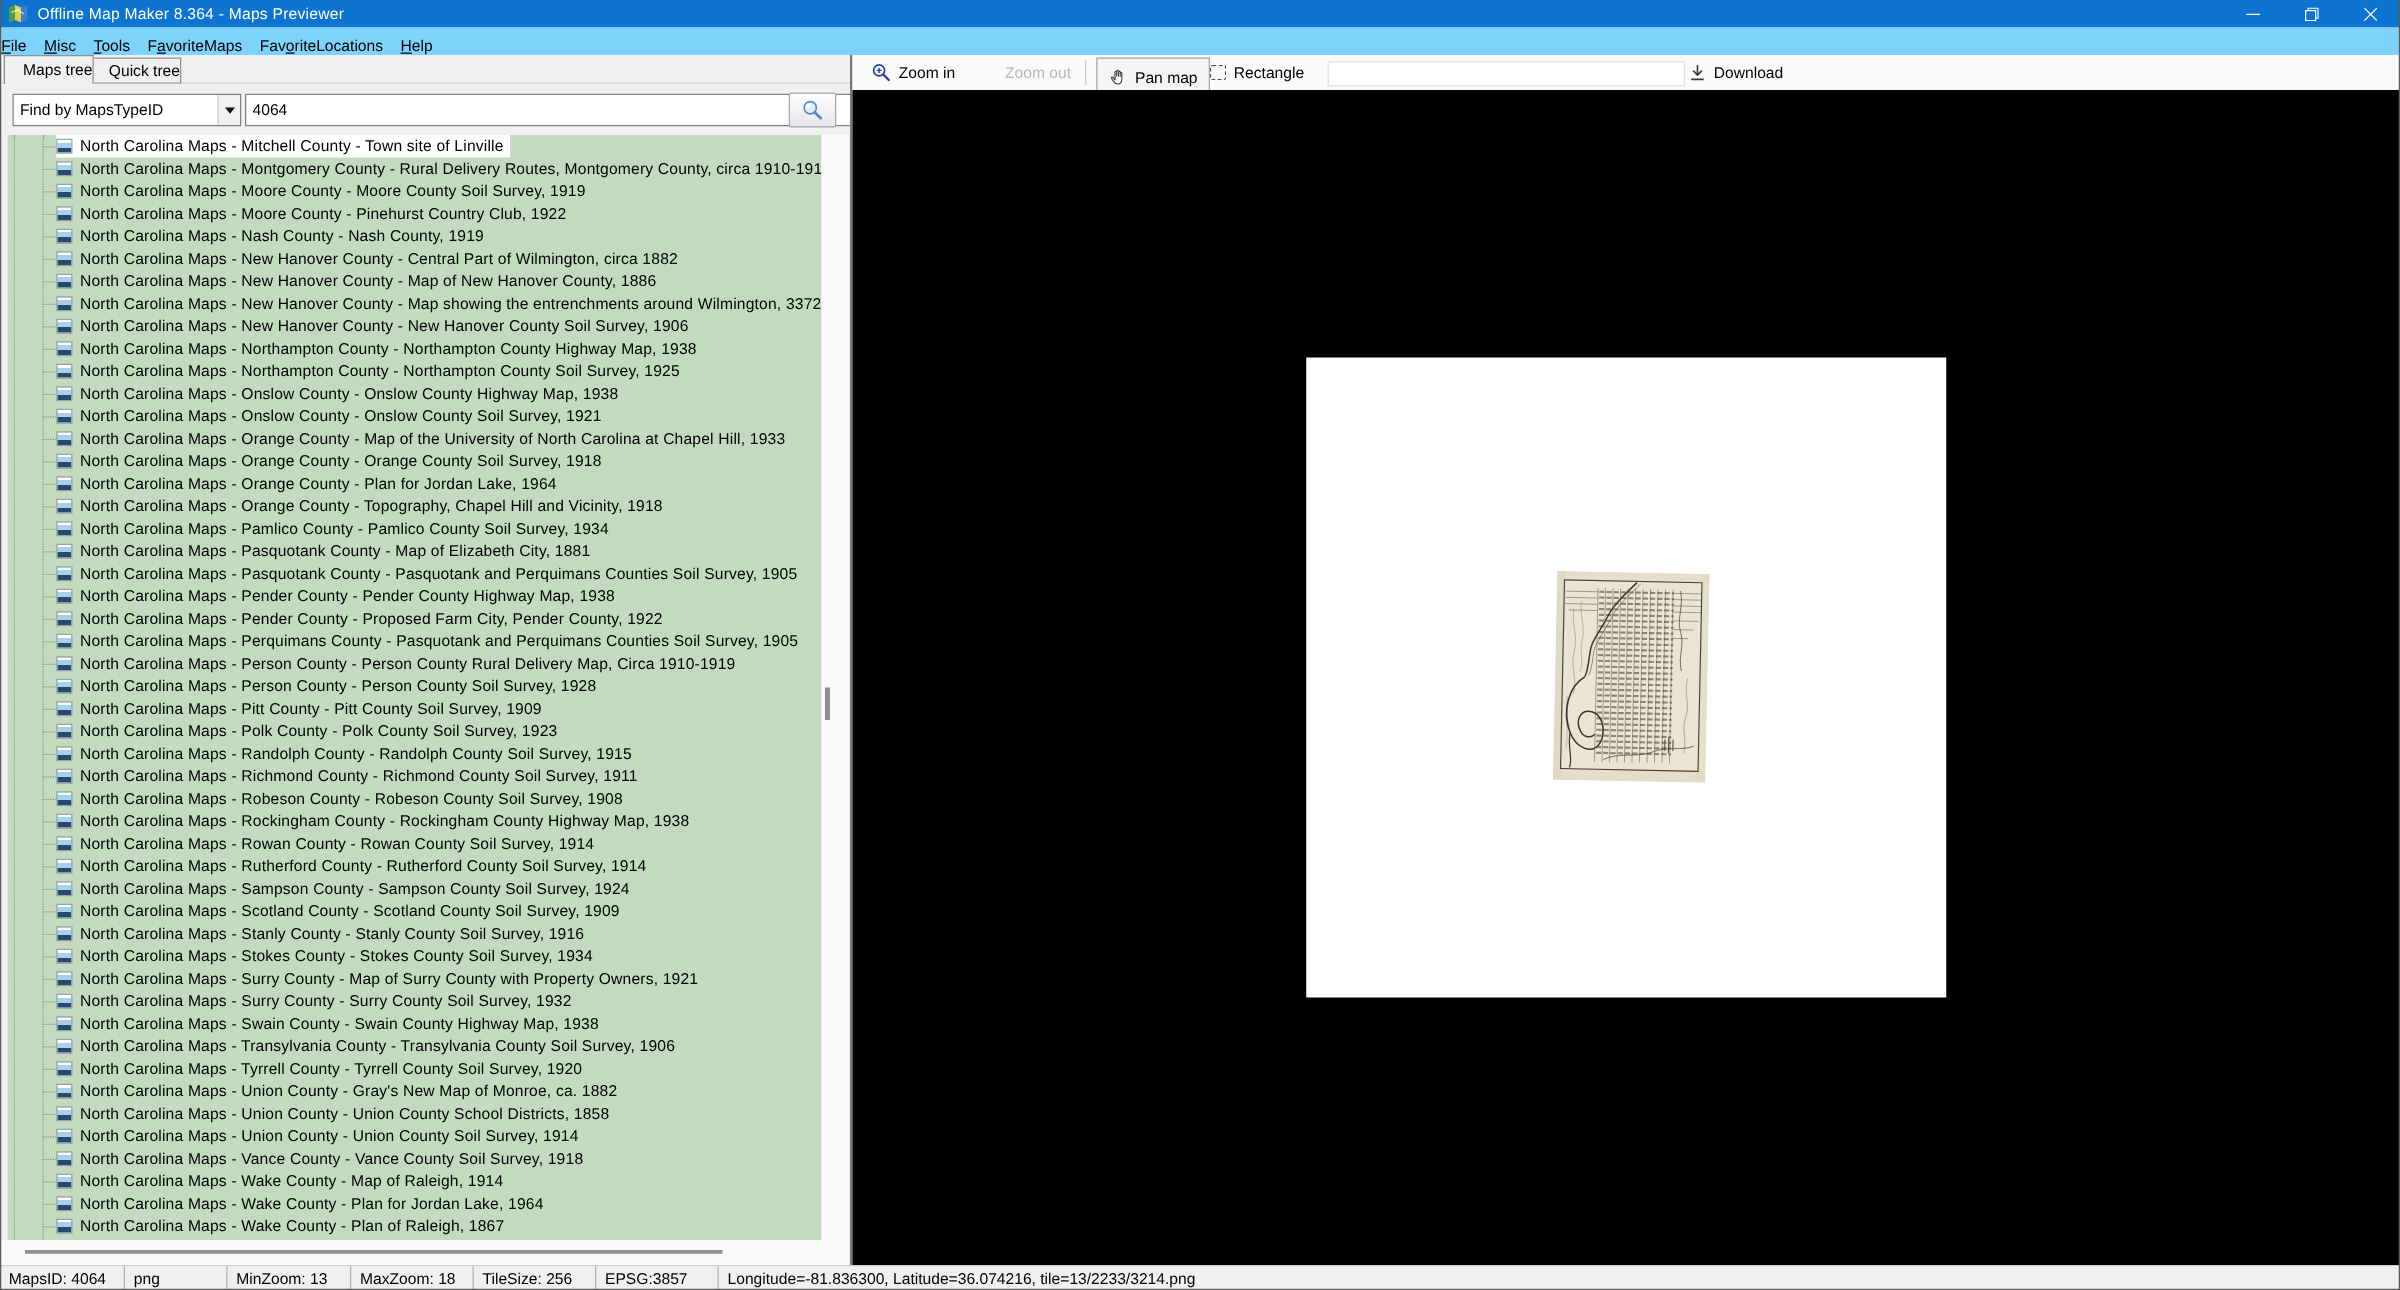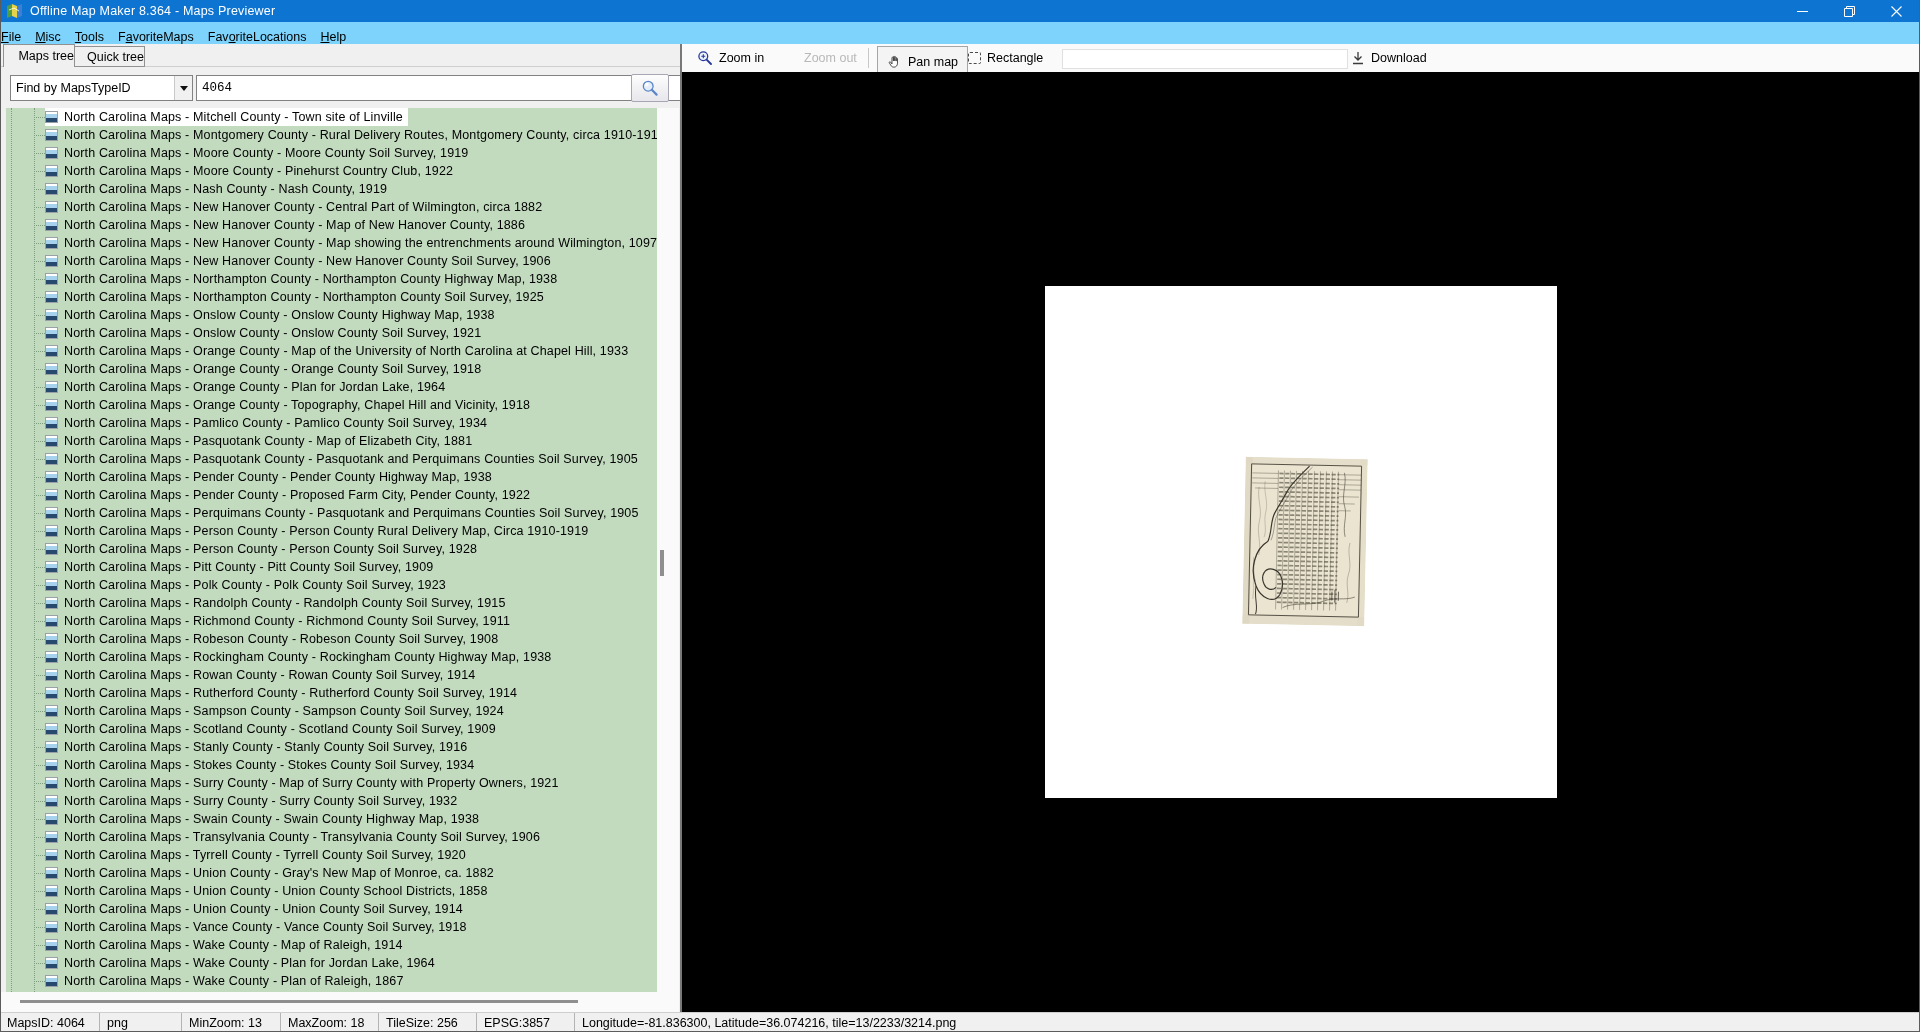--- a/index.html
+++ b/index.html
@@ -20,21 +20,21 @@
 .tabrow{left:1px;top:44px;width:680px;height:23px;background:#f0f0f0}
 .tabline{position:absolute;left:1px;top:66px;width:680px;height:1px;background:#cfcfcf}
 .tab{position:absolute;top:44px;height:23px;display:flex;align-items:center;justify-content:flex-end;border:1px solid #919191;background:#f0f0f0}
 .tab.active{left:3px;width:72px;border-bottom:none;z-index:3}
 .tab.inactive{left:75px;width:70px;top:46px;height:21px;border-left:none}
 .searchrow{left:1px;top:67px;width:680px;height:41px;background:#f0f0f0}
 .combo{position:absolute;left:10px;top:75px;width:183px;height:26px;background:#fff;border:1px solid #828282;display:flex;align-items:center}
 .combo .cval{padding-left:5px;flex:1}
 .combo .carr{width:18px;height:100%;background:#f1f1f1;border-left:1px solid #c9c9c9;display:flex;align-items:center;justify-content:center}
 .tri{width:0;height:0;border-left:4px solid transparent;border-right:4px solid transparent;border-top:5px solid #111}
-.searchinput{position:absolute;left:196px;top:75px;width:498px;height:26px;border:1px solid #828282;background:#fff;font-family:Liberation Mono, monospace;font-size:12.5px;padding-left:5px}
+.searchinput{position:absolute;left:196px;top:75px;width:498px;height:26px;border:1px solid #828282;background:#fff;font-family:Liberation Sans, sans-serif;font-size:12.5px;padding-left:5px}
 .searchbtn{position:absolute;left:631px;top:74px;width:38px;height:28px;border:1px solid #a6a6b4;border-radius:2px;background:linear-gradient(180deg,#fdfdfd,#e7e7ec);display:flex;align-items:center;justify-content:center}
 
 .vtrack{left:657px;top:108px;width:22px;height:884px;background:#fafafa}
 .htrack{left:1px;top:992px;width:678px;height:20px;background:#fafafa}
 .maplist{left:6px;top:108px;width:651px;height:884px;background:#c2dbbf;overflow:hidden;position:absolute}
 .guide{position:absolute;top:0;bottom:0;width:1px;border-left:1px dotted #7f9e7f}
 .row{height:18px;display:flex;align-items:center;padding-left:28px;white-space:nowrap}
 .conn{width:11px;border-top:1px dotted #7f9e7f;flex:0 0 11px}
 .inner{display:inline-flex;align-items:center;height:18px;padding-right:5px}
 .row.selected .inner{background:#fff}
@@ -189,21 +189,21 @@
         <span class="conn"></span>
         <span class="inner">
           <span class="tico"></span>
           <span class="lbl">North Carolina Maps - New Hanover County - Map of New Hanover County, 1886</span>
         </span>
       </div>
       <div class="row">
         <span class="conn"></span>
         <span class="inner">
           <span class="tico"></span>
-          <span class="lbl">North Carolina Maps - New Hanover County - Map showing the entrenchments around Wilmington, 1097</span>
+          <span class="lbl">North Carolina Maps - New Hanover County - Map showing the entrenchments around Wilmington, 3372</span>
         </span>
       </div>
       <div class="row">
         <span class="conn"></span>
         <span class="inner">
           <span class="tico"></span>
           <span class="lbl">North Carolina Maps - New Hanover County - New Hanover County Soil Survey, 1906</span>
         </span>
       </div>
       <div class="row">

